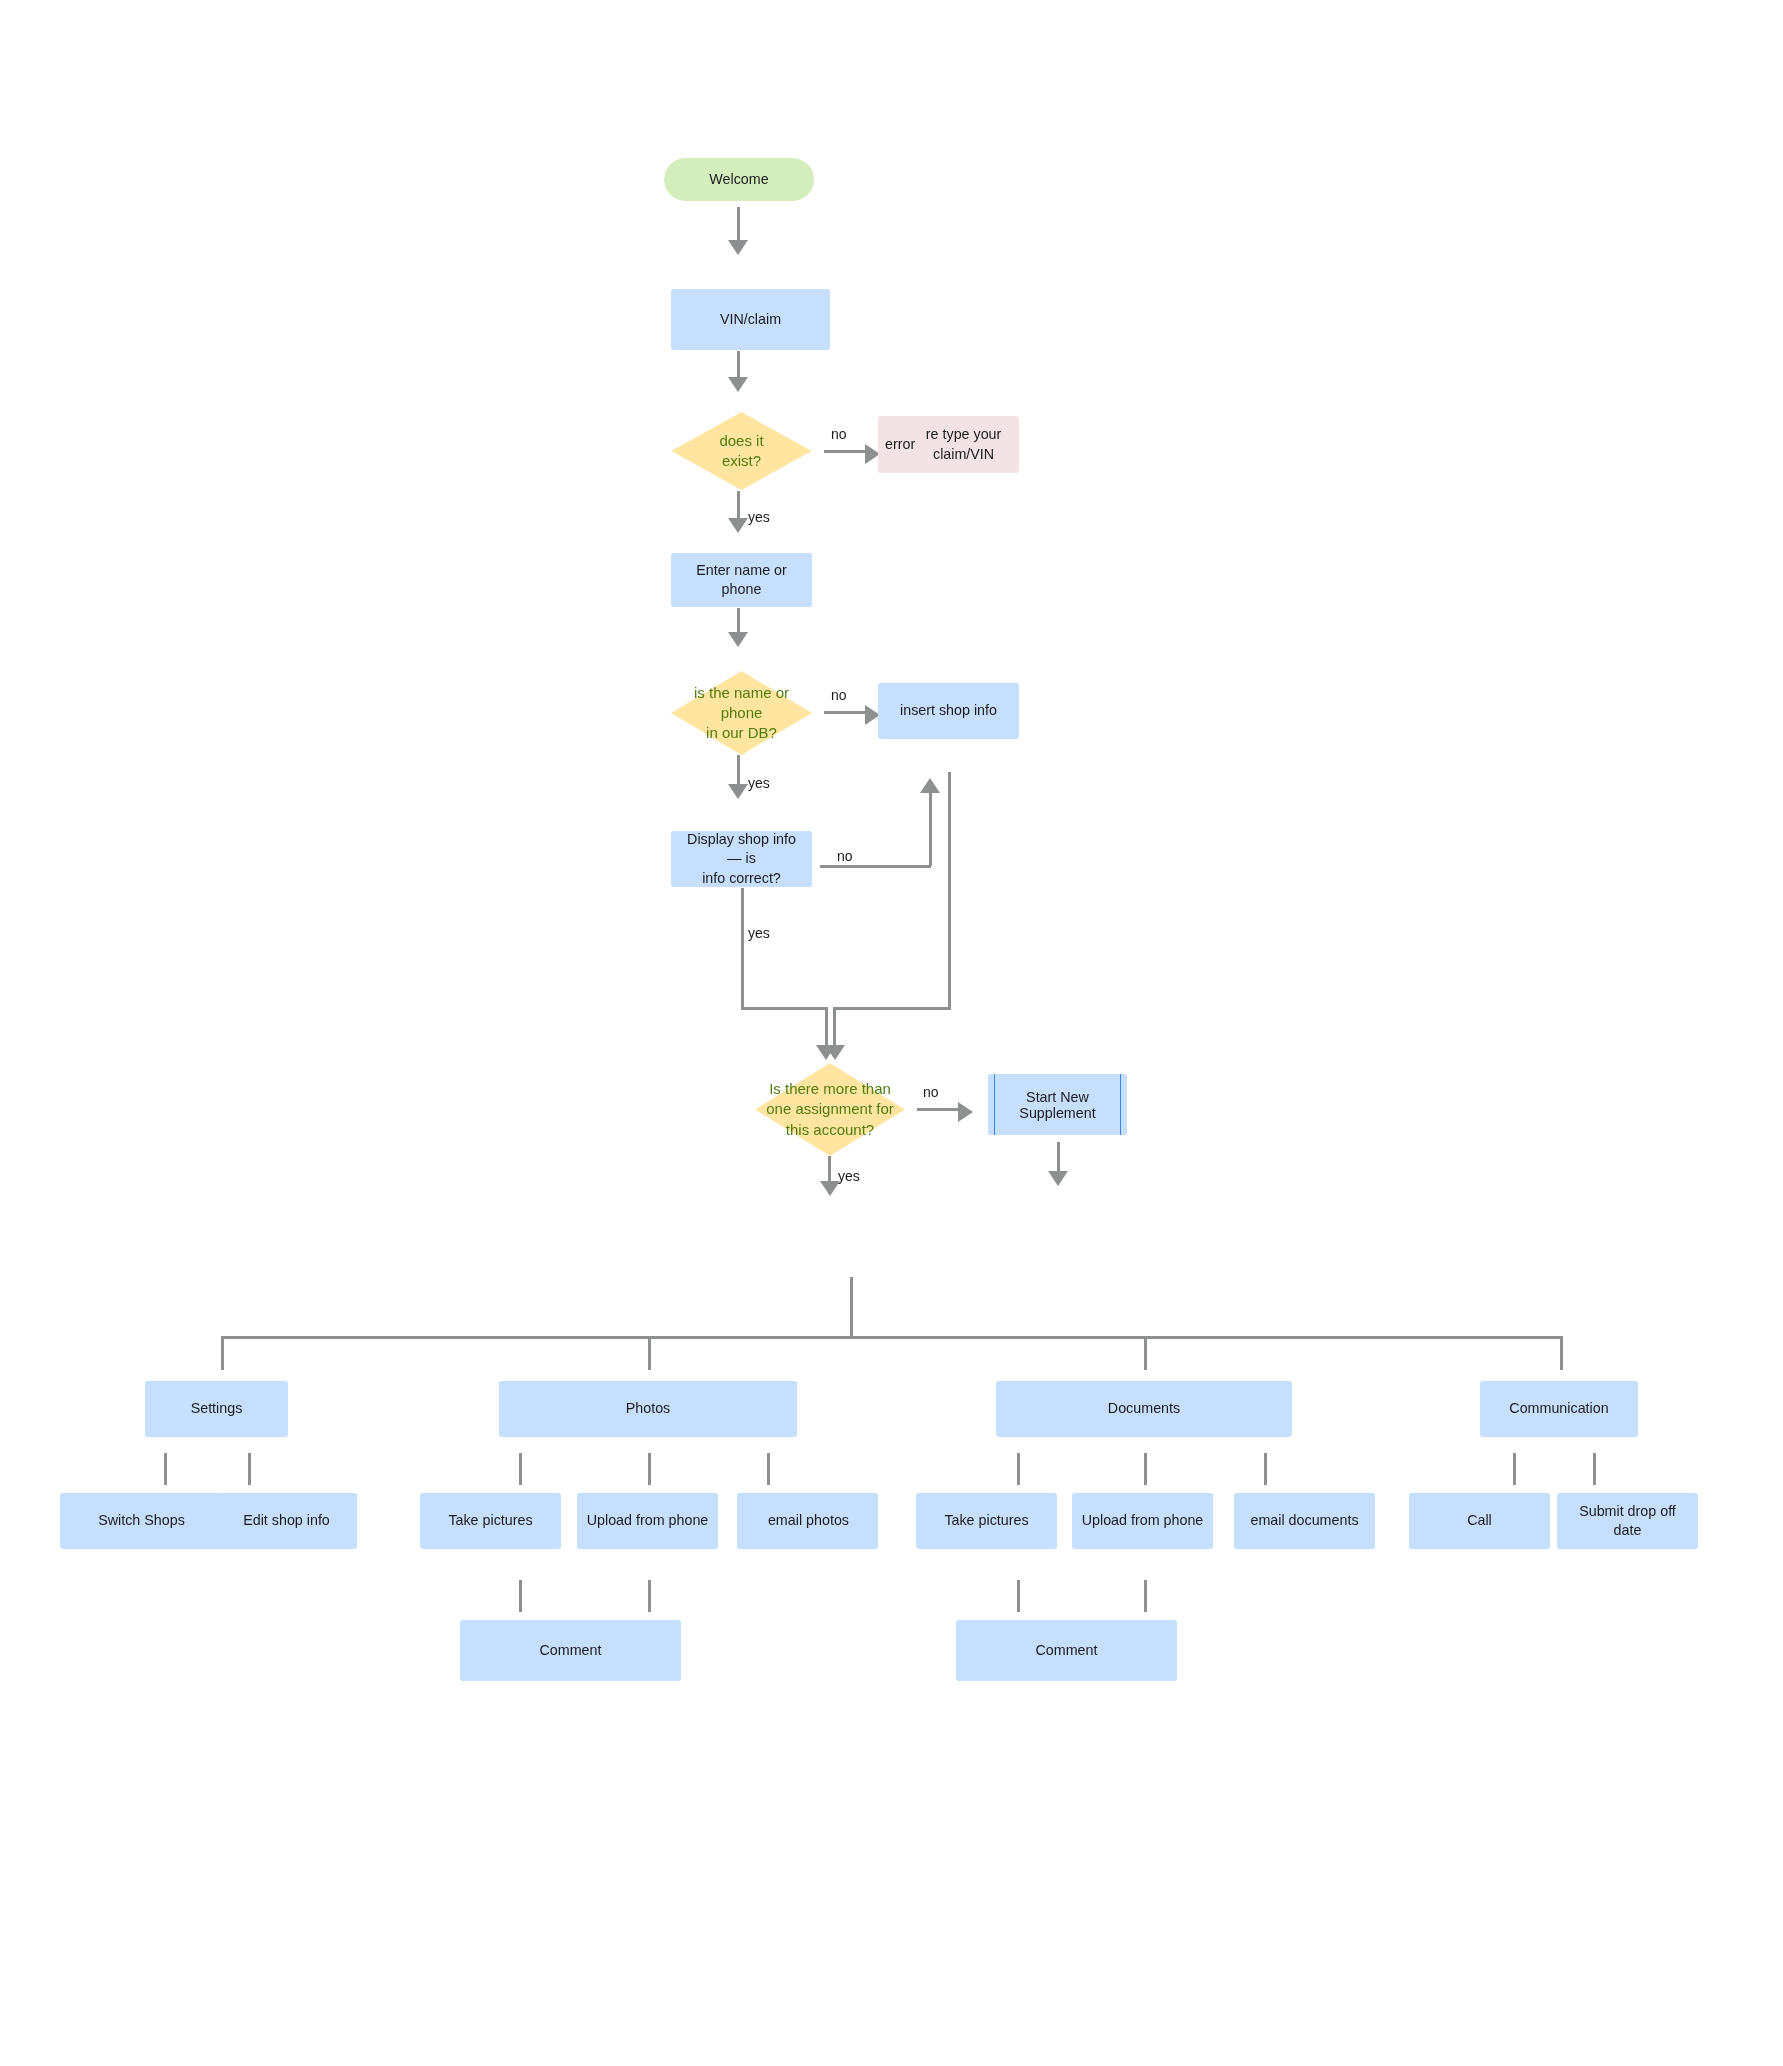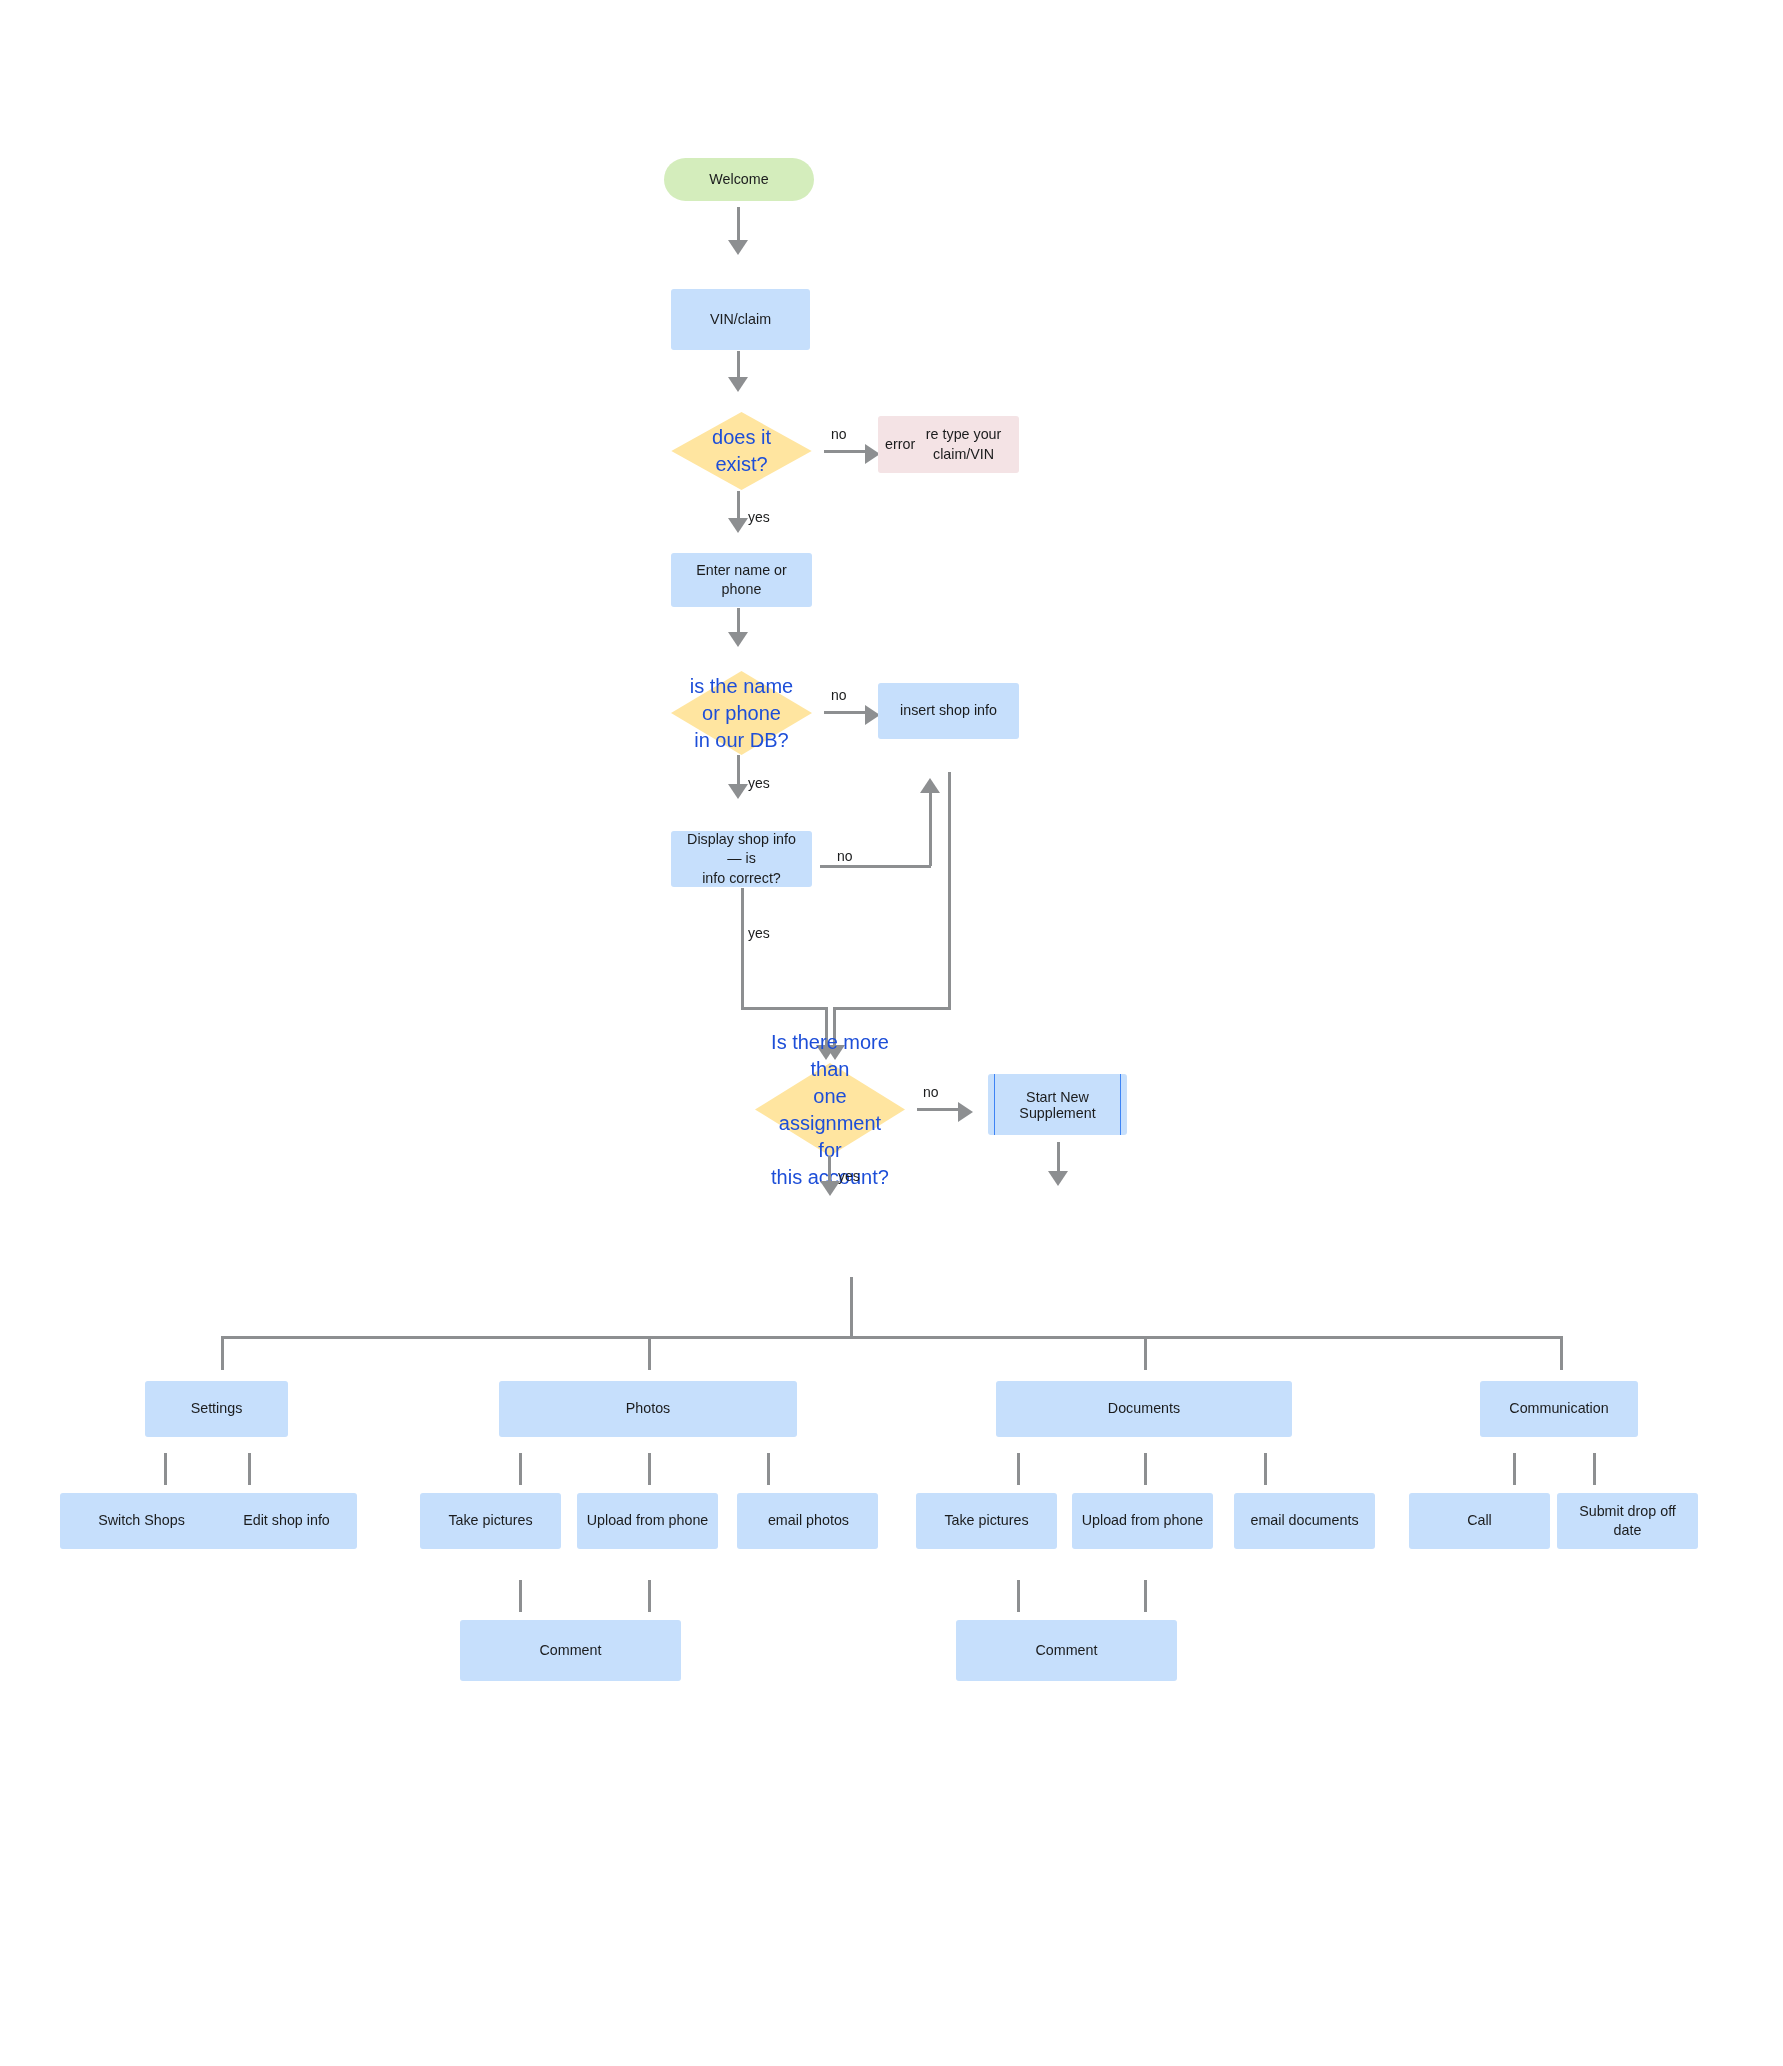--- a/index.html
+++ b/index.html
@@ -13,21 +13,21 @@
   .n-error{background:#f4e3e5;border-radius:2.9px;}
   .n-predef{background:#c6dffc;border-radius:2.9px;position:absolute;}
   .n-predef .bar{position:absolute;top:0;bottom:0;width:1.4px;background:#3d83f5;}
   .n-predef .bar.l{left:5.7px;}
   .n-predef .bar.r{right:5.7px;}
   .n-predef .lbl{position:absolute;left:0;right:0;top:0;bottom:0;display:flex;align-items:center;justify-content:center;text-align:center;}
 
   .diamond{position:absolute;}
   .diamond svg{position:absolute;left:0;top:0;}
   .diamond .dtext{position:absolute;left:0;top:0;right:0;bottom:0;display:flex;align-items:center;justify-content:center;
-      text-align:center;color:#1d4ed8;font-size:20px;line-height:1.35;padding:0 28.5px;box-sizing:border-box;}
+      text-align:center;color:#4d7c0f;font-size:15px;line-height:1.35;padding:0 28.5px;box-sizing:border-box;}
 
   .edge{position:absolute;background:#8d8f91;}
   .edge.v{width:2.9px;}
   .edge.h{height:2.9px;}
   .arrowhead{position:absolute;width:0;height:0;}
   .arrowhead.down{border-left:10px solid transparent;border-right:10px solid transparent;border-top:15.7px solid #8d8f91;}
   .arrowhead.up{border-left:10px solid transparent;border-right:10px solid transparent;border-bottom:15.7px solid #8d8f91;}
   .arrowhead.right{border-top:10px solid transparent;border-bottom:10px solid transparent;border-left:15.7px solid #8d8f91;}
 
   .elabel{position:absolute;color:#1b1c1d;font-size:14px;white-space:nowrap;}
@@ -37,21 +37,21 @@
 
 <div id="canvas">
 
   <div class="node n-start" style="left:664px;top:158px;width:150px;height:43px;">
     <span>Welcome</span>
   </div>
 
   <div class="edge v" style="left:737px;top:207px;height:36px;"></div>
   <div class="arrowhead down" style="left:728px;top:240px;"></div>
 
-  <div class="node n-process" style="left:671px;top:289px;width:139px;height:61px;">
+  <div class="node n-process" style="left:671px;top:289px;width:159px;height:61px;">
     <span>VIN/claim</span>
   </div>
 
   <div class="edge v" style="left:737px;top:351px;height:28.5px;"></div>
   <div class="arrowhead down" style="left:728px;top:377px;"></div>
 
   <div class="diamond" style="left:671px;top:412px;width:141px;height:78px;">
     <svg width="141" height="78" viewBox="0 0 198 110">
       <polygon points="99,0 198,55 99,110 0,55" fill="#ffe5a0"></polygon>
     </svg>

